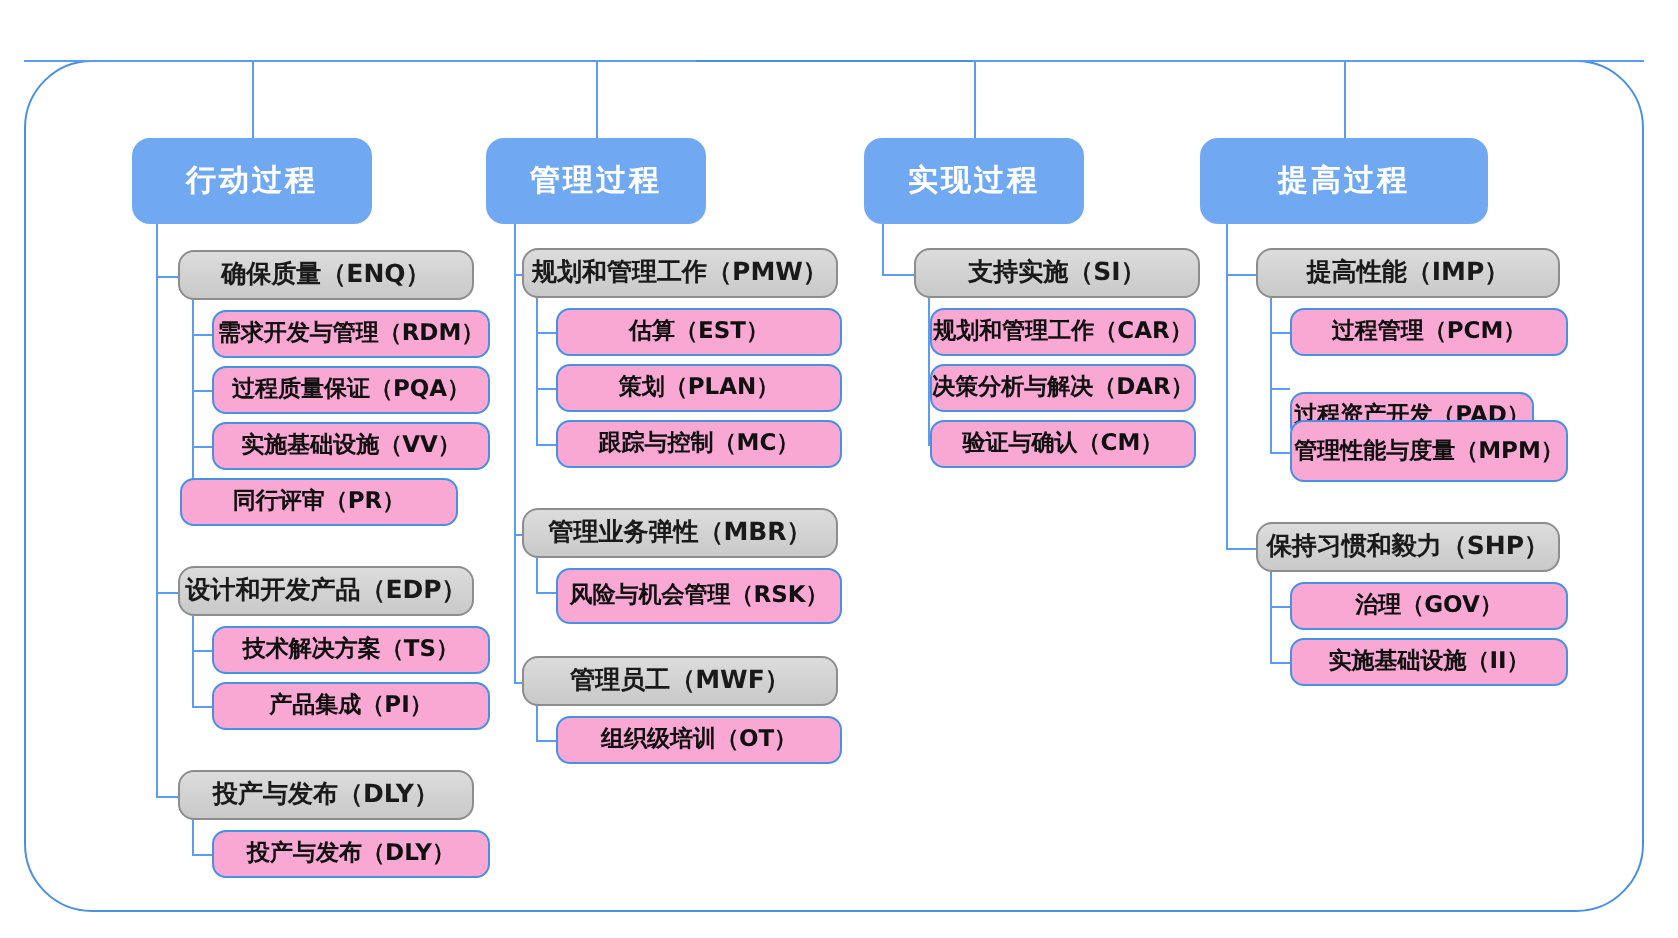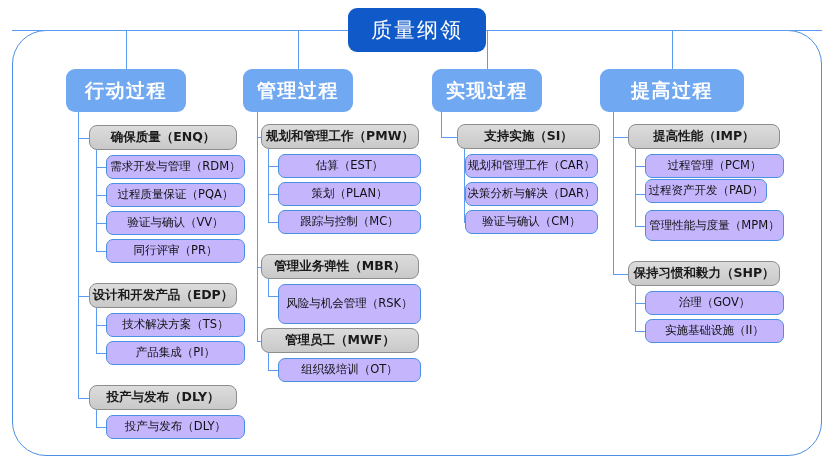--- a/index.html
+++ b/index.html
@@ -47,21 +47,21 @@
     justify-content: center;
     z-index: 6;
   }
   
   .col-header {
     position: absolute;
     height: 43px;
     background: #71a8f2;
     border-radius: 9px;
     color: #ffffff;
-    font-size: 19px;
+    font-size: 15px;
     font-weight: bold;
     letter-spacing: 1.5px;
     display: flex;
     align-items: center;
     justify-content: center;
     z-index: 4;
   }
   
   .group-box {
     position: absolute;
@@ -75,26 +75,26 @@
     align-items: center;
     justify-content: center;
     text-align: center;
     box-sizing: border-box;
     z-index: 3;
     line-height: 1.15;
   }
   
   .leaf-box {
     position: absolute;
-    background: #c4b5fd;
+    background: #f9a8d4;
     border: 1.2px solid #4a90e2;
     border-radius: 7px;
     color: #111111;
     font-size: 11.5px;
-    font-weight: normal;
+    font-weight: bold;
     display: flex;
     align-items: center;
     justify-content: center;
     text-align: center;
     box-sizing: border-box;
     z-index: 3;
     line-height: 1.2;
   }
   
   .vline {
@@ -110,36 +110,35 @@
     z-index: 1;
   }
 </style>
 </head>
 <body>
 
 <div id="canvas">
 
   <div class="outer-frame"></div>
 
-  <div class="root-title">质量纲领</div>
 
   <div id="layers">
       <div class="hline" style="left: 12px; top: 30px; width: 336px;"></div>
       <div class="hline" style="left: 486px; top: 30px; width: 336px;"></div>
       <div class="vline" style="left: 126px; top: 30px; height: 39px;"></div>
       <div class="col-header" style="left: 66px; top: 69px; width: 120px;">行动过程</div>
       <div class="group-box" style="left: 89px; top: 125px; width: 148px; height: 25px;">确保质量（ENQ）</div>
       <div class="hline" style="left: 78px; top: 137.5px; width: 11px;"></div>
       <div class="leaf-box" style="left: 106px; top: 155px; width: 139px; height: 24px;">需求开发与管理（RDM）</div>
       <div class="hline" style="left: 96px; top: 167px; width: 10px;"></div>
       <div class="leaf-box" style="left: 106px; top: 183px; width: 139px; height: 24px;">过程质量保证（PQA）</div>
       <div class="hline" style="left: 96px; top: 195px; width: 10px;"></div>
-      <div class="leaf-box" style="left: 106px; top: 211px; width: 139px; height: 24px;">验证与确认（VV）</div>
+      <div class="leaf-box" style="left: 106px; top: 211px; width: 139px; height: 24px;">实施基础设施（VV）</div>
       <div class="hline" style="left: 96px; top: 223px; width: 10px;"></div>
-      <div class="leaf-box" style="left: 106px; top: 239px; width: 139px; height: 24px;">同行评审（PR）</div>
+      <div class="leaf-box" style="left: 90px; top: 239px; width: 139px; height: 24px;">同行评审（PR）</div>
       <div class="hline" style="left: 96px; top: 251px; width: 10px;"></div>
       <div class="vline" style="left: 96px; top: 150px; height: 101px;"></div>
       <div class="group-box" style="left: 89px; top: 283px; width: 148px; height: 25px;">设计和开发产品（EDP）</div>
       <div class="hline" style="left: 78px; top: 295.5px; width: 11px;"></div>
       <div class="leaf-box" style="left: 106px; top: 313px; width: 139px; height: 24px;">技术解决方案（TS）</div>
       <div class="hline" style="left: 96px; top: 325px; width: 10px;"></div>
       <div class="leaf-box" style="left: 106px; top: 341px; width: 139px; height: 24px;">产品集成（PI）</div>
       <div class="hline" style="left: 96px; top: 353px; width: 10px;"></div>
       <div class="vline" style="left: 96px; top: 308px; height: 45px;"></div>
       <div class="group-box" style="left: 89px; top: 385px; width: 148px; height: 25px;">投产与发布（DLY）</div>
@@ -154,21 +153,21 @@
       <div class="hline" style="left: 257px; top: 136.5px; width: 4px;"></div>
       <div class="leaf-box" style="left: 278px; top: 154px; width: 143px; height: 24px;">估算（EST）</div>
       <div class="hline" style="left: 268px; top: 166px; width: 10px;"></div>
       <div class="leaf-box" style="left: 278px; top: 182px; width: 143px; height: 24px;">策划（PLAN）</div>
       <div class="hline" style="left: 268px; top: 194px; width: 10px;"></div>
       <div class="leaf-box" style="left: 278px; top: 210px; width: 143px; height: 24px;">跟踪与控制（MC）</div>
       <div class="hline" style="left: 268px; top: 222px; width: 10px;"></div>
       <div class="vline" style="left: 268px; top: 149px; height: 73px;"></div>
       <div class="group-box" style="left: 261px; top: 254px; width: 158px; height: 25px;">管理业务弹性（MBR）</div>
       <div class="hline" style="left: 257px; top: 266.5px; width: 4px;"></div>
-      <div class="leaf-box" style="left: 278px; top: 284px; width: 143px; height: 40px;">风险与机会管理（RSK）</div>
+      <div class="leaf-box" style="left: 278px; top: 284px; width: 143px; height: 28px;">风险与机会管理（RSK）</div>
       <div class="hline" style="left: 268px; top: 296px; width: 10px;"></div>
       <div class="vline" style="left: 268px; top: 279px; height: 17px;"></div>
       <div class="group-box" style="left: 261px; top: 328px; width: 158px; height: 25px;">管理员工（MWF）</div>
       <div class="hline" style="left: 257px; top: 340.5px; width: 4px;"></div>
       <div class="leaf-box" style="left: 278px; top: 358px; width: 143px; height: 24px;">组织级培训（OT）</div>
       <div class="hline" style="left: 268px; top: 370px; width: 10px;"></div>
       <div class="vline" style="left: 268px; top: 353px; height: 17px;"></div>
       <div class="vline" style="left: 257px; top: 112px; height: 228.5px;"></div>
       <div class="vline" style="left: 487px; top: 30px; height: 39px;"></div>
       <div class="col-header" style="left: 432px; top: 69px; width: 110px;">实现过程</div>
@@ -181,21 +180,21 @@
       <div class="leaf-box" style="left: 465px; top: 210px; width: 133px; height: 24px;">验证与确认（CM）</div>
       <div class="hline" style="left: 464px; top: 222px; width: 1px;"></div>
       <div class="vline" style="left: 464px; top: 149px; height: 73px;"></div>
       <div class="vline" style="left: 441px; top: 112px; height: 24.5px;"></div>
       <div class="vline" style="left: 672px; top: 30px; height: 39px;"></div>
       <div class="col-header" style="left: 600px; top: 69px; width: 144px;">提高过程</div>
       <div class="group-box" style="left: 628px; top: 124px; width: 152px; height: 25px;">提高性能（IMP）</div>
       <div class="hline" style="left: 613px; top: 136.5px; width: 15px;"></div>
       <div class="leaf-box" style="left: 645px; top: 154px; width: 139px; height: 24px;">过程管理（PCM）</div>
       <div class="hline" style="left: 635px; top: 166px; width: 10px;"></div>
-      <div class="leaf-box" style="left: 645px; top: 179px; width: 122px; height: 24px;">过程资产开发（PAD）</div>
+      <div class="leaf-box" style="left: 645px; top: 196px; width: 122px; height: 24px;">过程资产开发（PAD）</div>
       <div class="hline" style="left: 635px; top: 194px; width: 10px;"></div>
       <div class="leaf-box" style="left: 645px; top: 210px; width: 139px; height: 31px;">管理性能与度量（MPM）</div>
       <div class="hline" style="left: 635px; top: 225.5px; width: 10px;"></div>
       <div class="vline" style="left: 635px; top: 149px; height: 76.5px;"></div>
       <div class="group-box" style="left: 628px; top: 261px; width: 152px; height: 25px;">保持习惯和毅力（SHP）</div>
       <div class="hline" style="left: 613px; top: 273.5px; width: 15px;"></div>
       <div class="leaf-box" style="left: 645px; top: 291px; width: 139px; height: 24px;">治理（GOV）</div>
       <div class="hline" style="left: 635px; top: 303px; width: 10px;"></div>
       <div class="leaf-box" style="left: 645px; top: 319px; width: 139px; height: 24px;">实施基础设施（II）</div>
       <div class="hline" style="left: 635px; top: 331px; width: 10px;"></div>

